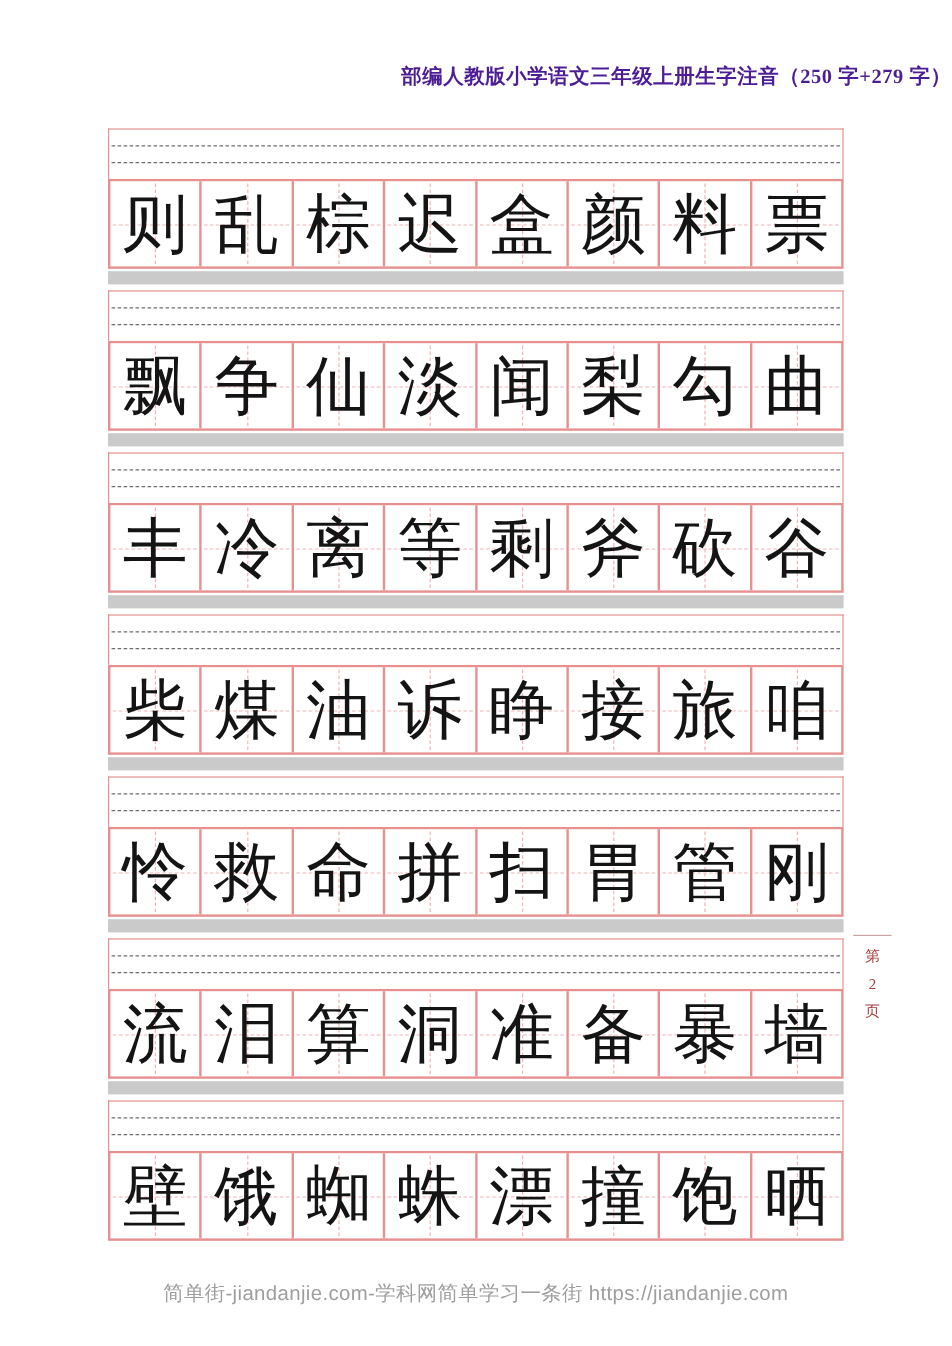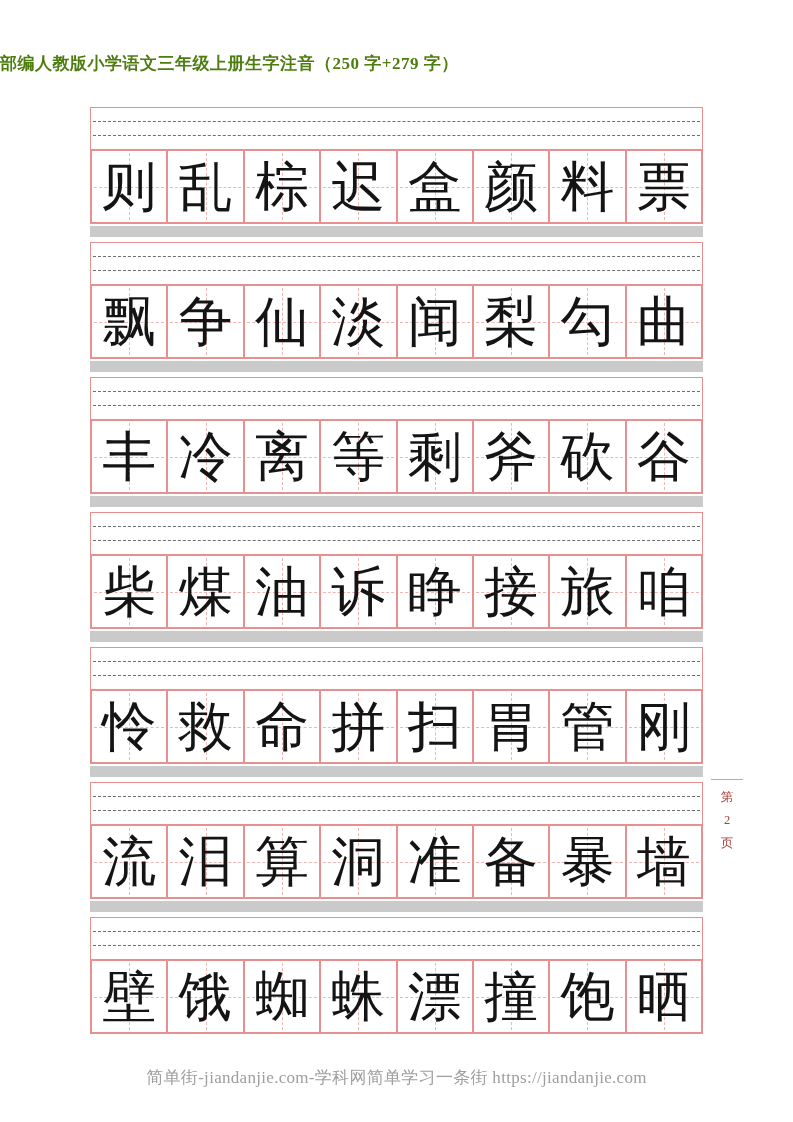--- a/index.html
+++ b/index.html
@@ -9,24 +9,24 @@
     height: 1122px;
     background: #ffffff;
     overflow: hidden;
     font-family: "Liberation Serif", "DejaVu Serif", serif;
   }
   .title {
     position: absolute;
     top: 52px;
     left: 0;
     width: 100%;
-    text-align: left;
+    text-align: right;
     font-size: 17px;
     font-weight: bold;
-    color: #4d7c0f;
+    color: #4c1d95;
     letter-spacing: 0.5px;
   }
   .content {
     position: absolute;
     left: 90px;
     top: 107px;
     width: 613px;
   }
   .block { margin-bottom: 5px; }
   .pinyin-strip {
@@ -111,21 +111,21 @@
   }
   .footer {
     position: absolute;
     top: 1066px;
     left: 0;
     width: 100%;
     text-align: center;
     font-size: 17px;
     color: #9e9e9e;
     letter-spacing: 0.3px;
-    font-family: Liberation Serif, serif;
+    font-family: Liberation Sans, sans-serif;
   }
 </style>
 </head>
 <body>
 
 <div class="page">
 
   <div class="title">部编人教版小学语文三年级上册生字注音（250 字+279 字）</div>
 
   <div class="content">

